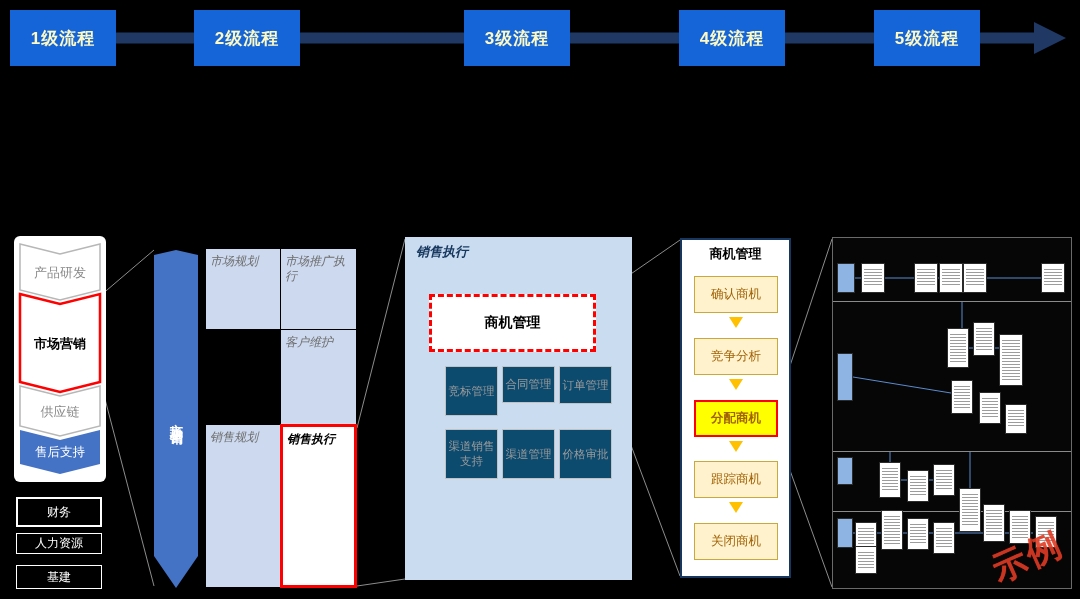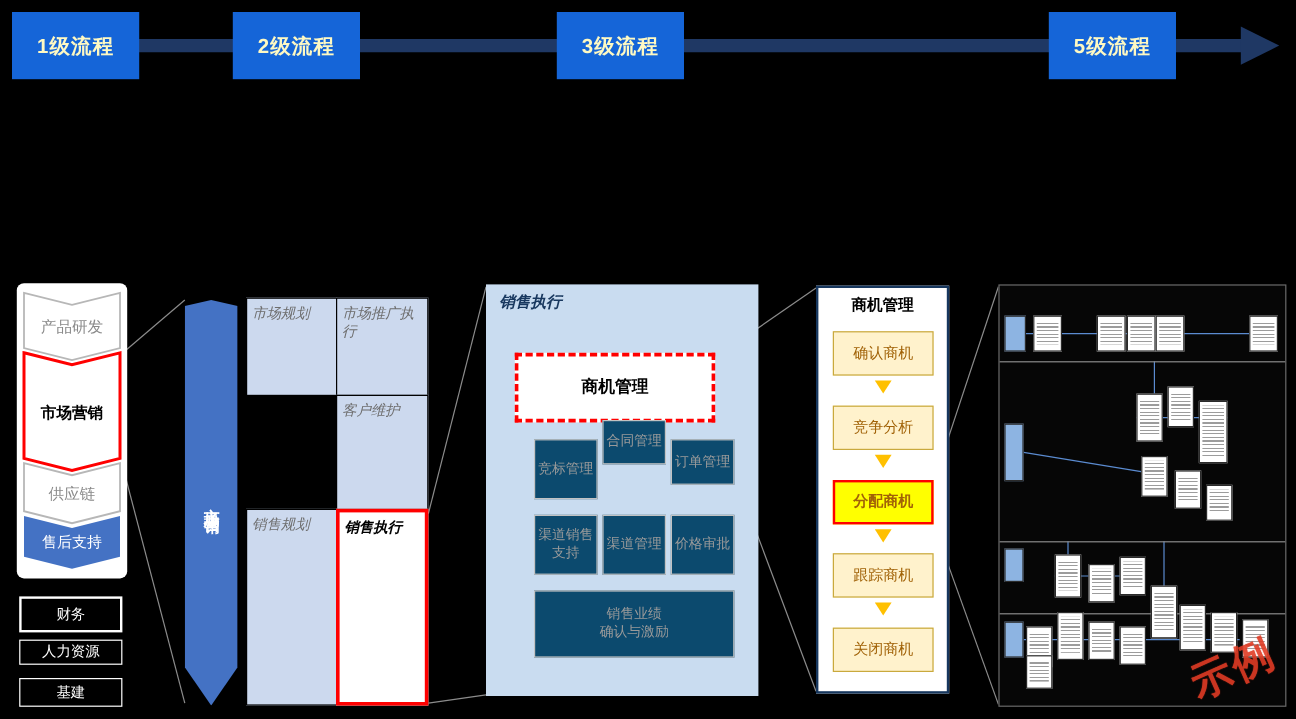--- a/index.html
+++ b/index.html
@@ -79,20 +79,21 @@
     <line x1="596" y1="298" x2="680" y2="240" stroke="#8c8c8c" stroke-width="1"></line>
     <line x1="596" y1="352" x2="680" y2="576" stroke="#8c8c8c" stroke-width="1"></line>
 
     <line x1="778" y1="402" x2="832" y2="239" stroke="#8c8c8c" stroke-width="1"></line>
     <line x1="778" y1="437" x2="832" y2="587" stroke="#8c8c8c" stroke-width="1"></line>
   </svg>
 
   <div class="flow-box" style="left:10px">1级流程</div>
   <div class="flow-box" style="left:194px">2级流程</div>
   <div class="flow-box" style="left:464px">3级流程</div>
+  <div class="flow-box" style="left:679px">4级流程</div>
   <div class="flow-box" style="left:874px">5级流程</div>
 
   <div class="lv1-panel"></div>
   <svg class="lv1-svg" width="92" height="246">
     <polygon points="6,8 46,18 86,8 86,54 46,64 6,54" fill="#fff" stroke="#b7b7b7" stroke-width="1.5"></polygon>
     <polygon points="6,58 46,68 86,58 86,146 46,156 6,146" fill="#fff" stroke="#ff0000" stroke-width="2.5"></polygon>
     <polygon points="6,150 46,160 86,150 86,190 46,200 6,190" fill="#fff" stroke="#b7b7b7" stroke-width="1.5"></polygon>
     <polygon points="6,194 46,204 86,194 86,228 46,238 6,228" fill="#4472c4"></polygon>
   </svg>
   <div class="lv1-label muted" style="top:264px">产品研发</div>
@@ -113,31 +114,27 @@
   <div class="cell" style="left:280px;top:248px;width:77px;height:82px">市场推广执行</div>
   <div class="cell" style="left:280px;top:329px;width:77px;height:96px">客户维护</div>
   <div class="cell" style="left:205px;top:424px;width:76px;height:164px">销售规划</div>
   <div class="cell hl" style="left:280px;top:424px;width:77px;height:164px">销售执行</div>
 
   <div class="lv3-panel"></div>
   <div class="lv3-title">销售执行</div>
   <div class="opp-box">商机管理</div>
 
   <div class="gbox" style="left:429px;top:366px;width:53px;height:50px">竞标管理</div>
-  <div class="gbox" style="left:486px;top:350px;width:53px;height:37px">合同管理</div>
+  <div class="gbox" style="left:486px;top:366px;width:53px;height:37px">合同管理</div>
   <div class="gbox" style="left:543px;top:366px;width:53px;height:38px">订单管理</div>
 
   <div class="gbox" style="left:429px;top:429px;width:53px;height:50px">渠道销售支持</div>
   <div class="gbox" style="left:486px;top:429px;width:53px;height:50px">渠道管理</div>
   <div class="gbox" style="left:543px;top:429px;width:53px;height:50px">价格审批</div>
 
-  <div class="gbox" style="left:429px;top:492px;width:167px;height:56px">
-    <span>销售业绩</span>
-    <span>确认与激励</span>
-  </div>
 
   <div class="lv4-panel"></div>
   <div class="lv4-title">商机管理</div>
 
   <div class="step" style="top:276px">确认商机</div>
   <div class="v-arrow" style="top:317px"></div>
   <div class="step" style="top:338px">竞争分析</div>
   <div class="v-arrow" style="top:379px"></div>
   <div class="step hl" style="top:400px">分配商机</div>
   <div class="v-arrow" style="top:441px"></div>

